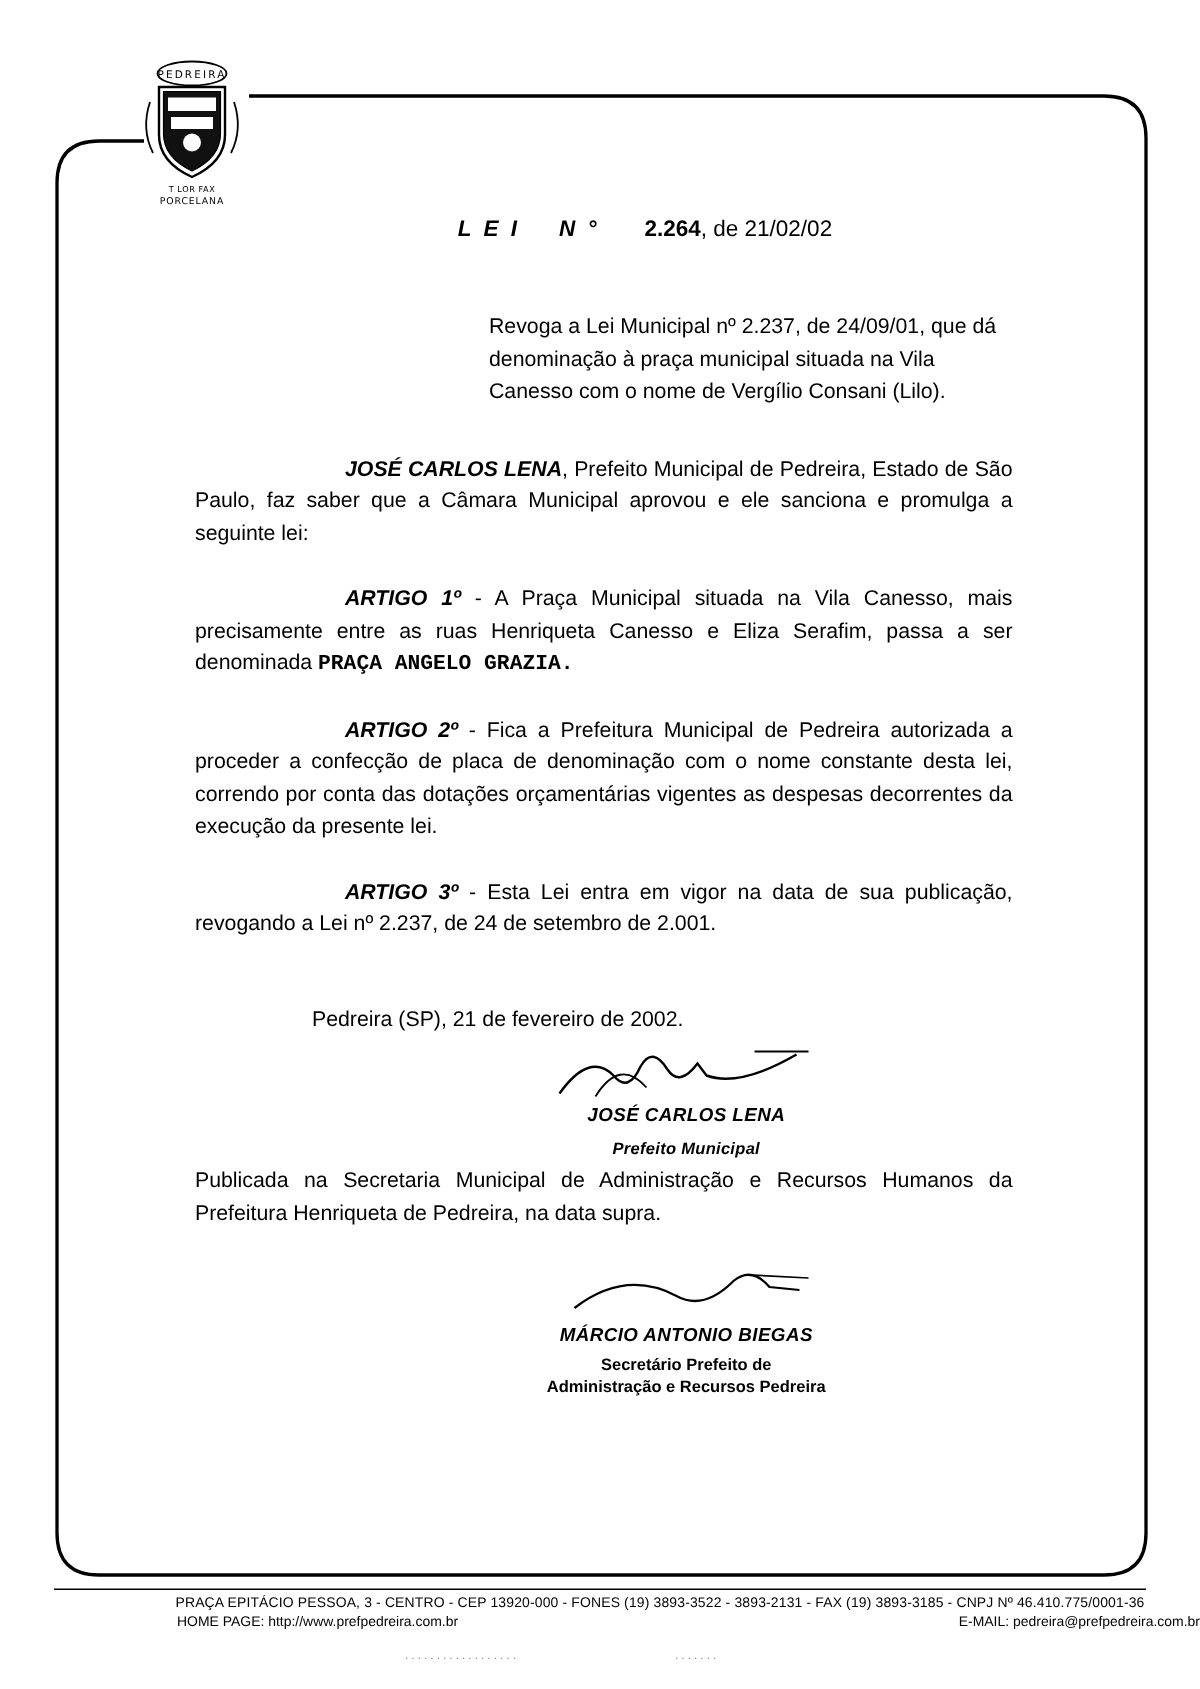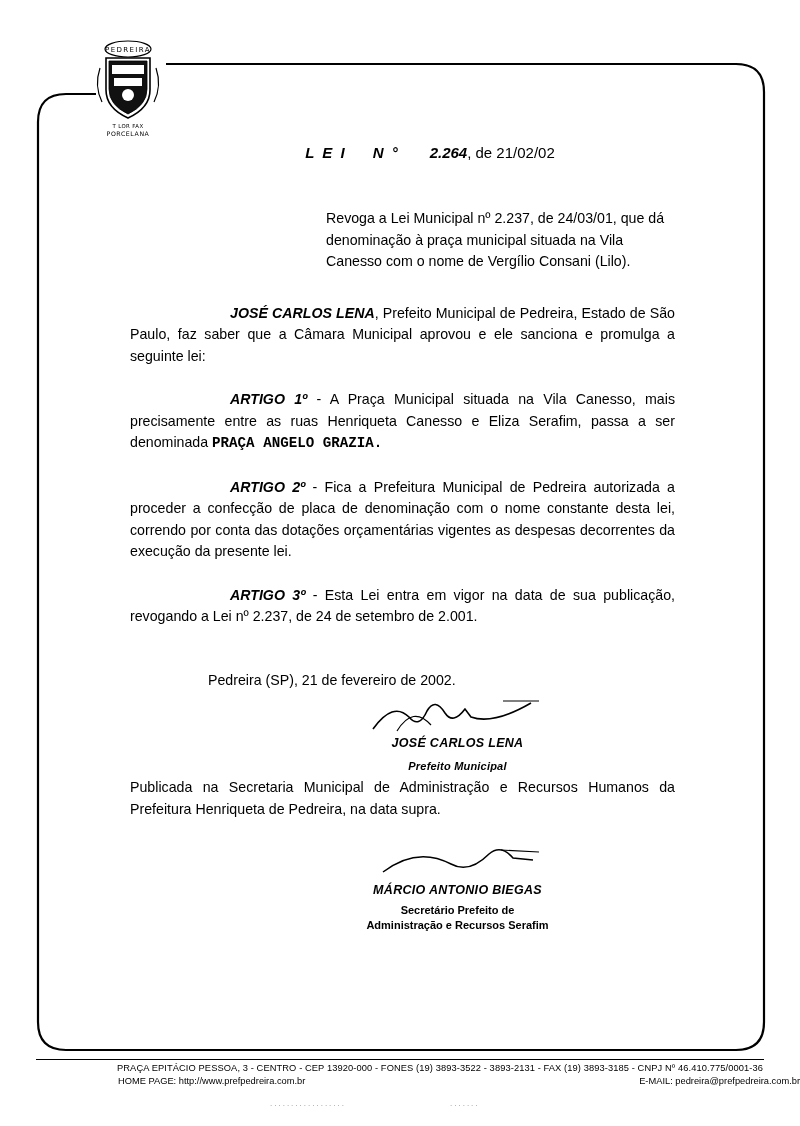--- a/index.html
+++ b/index.html
@@ -75,21 +75,20 @@
     font-size: 15px;
     padding-left: 30px;
   }
   .lawline .lbl {
     font-style: italic;
     font-weight: bold;
     letter-spacing: 2px;
   }
   .lawline .num {
     font-weight: bold;
-    font-style: italic;
     margin-left: 12px;
   }
   .lawline .gap { display: inline-block; width: 26px; }
   .lawline .gap2 { display: inline-block; width: 18px; }
 
   .body {
     position: absolute;
     left: 130px;
     top: 208px;
     width: 545px;
@@ -242,21 +241,21 @@
     <text x="36" y="98" font-size="6.2" text-anchor="middle" font-family="DejaVu Sans, sans-serif" letter-spacing="0.6">PORCELANA</text>
   </svg>
 
 
   <div class="lawline">
     <span class="lbl">L E I</span><span class="gap"></span><span class="lbl">N °</span><span class="gap2"></span><span class="num">2.264</span><span>, de 21/02/02</span>
   </div>
 
   <div class="body">
 
-    <div class="ementa">Revoga a Lei Municipal nº 2.237, de 24/03/01, que dá denominação à praça municipal situada na Vila Canesso com o nome de Vergílio Consani (Lilo).</div>
+    <div class="ementa">Revoga a Lei Municipal nº 2.237, de 24/09/01, que dá denominação à praça municipal situada na Vila Canesso com o nome de Vergílio Consani (Lilo).</div>
 
     <div class="spacer-lg"></div>
 
     <p class="para"><span class="indent-big"></span><span class="name-bold-ital">JOSÉ CARLOS LENA</span><span>, Prefeito Municipal de Pedreira, Estado de São Paulo, faz saber que a Câmara Municipal aprovou e ele sanciona e promulga a seguinte lei:</span></p>
 
     <div class="spacer-md"></div>
 
     <p class="para"><span class="indent-big"></span><i class="artigo">ARTIGO 1º</i><span> - A Praça Municipal situada na Vila Canesso, mais precisamente entre as ruas Henriqueta Canesso e Eliza Serafim, passa a ser denominada </span><b class="caps">PRAÇA ANGELO GRAZIA.</b></p>
 
     <div class="spacer-md"></div>
@@ -285,21 +284,21 @@
 
     <div class="sig-block2">
       <div class="sig-scribble">
         <svg width="200" height="36" viewBox="0 0 200 36" xmlns="http://www.w3.org/2000/svg" style="margin-left:30px;">
           <path d="M 10 30 Q 44 4 78 22 Q 96 32 116 12 Q 128 2 140 16 L 160 18" fill="none" stroke="#000" stroke-width="1.5"></path>
           <path d="M 128 8 L 166 10" fill="none" stroke="#000" stroke-width="1.1"></path>
         </svg>
       </div>
       <div class="sig-name">MÁRCIO ANTONIO BIEGAS</div>
       <div class="sig-role2">Secretário Prefeito de</div>
-      <div class="sig-role2">Administração e Recursos Serafim</div>
+      <div class="sig-role2">Administração e Recursos Pedreira</div>
     </div>
 
   </div>
 
   <div class="footer">
     <div class="footer-rule"></div>
     <div class="footer-line1">PRAÇA EPITÁCIO PESSOA, 3 - CENTRO - CEP 13920-000 - FONES (19) 3893-3522 - 3893-2131 - FAX (19) 3893-3185 - CNPJ Nº 46.410.775/0001-36</div>
     <div class="footer-line2">
       <span class="footer-home">HOME PAGE: http://www.prefpedreira.com.br</span>
       <span class="footer-email">E-MAIL: pedreira@prefpedreira.com.br</span>

